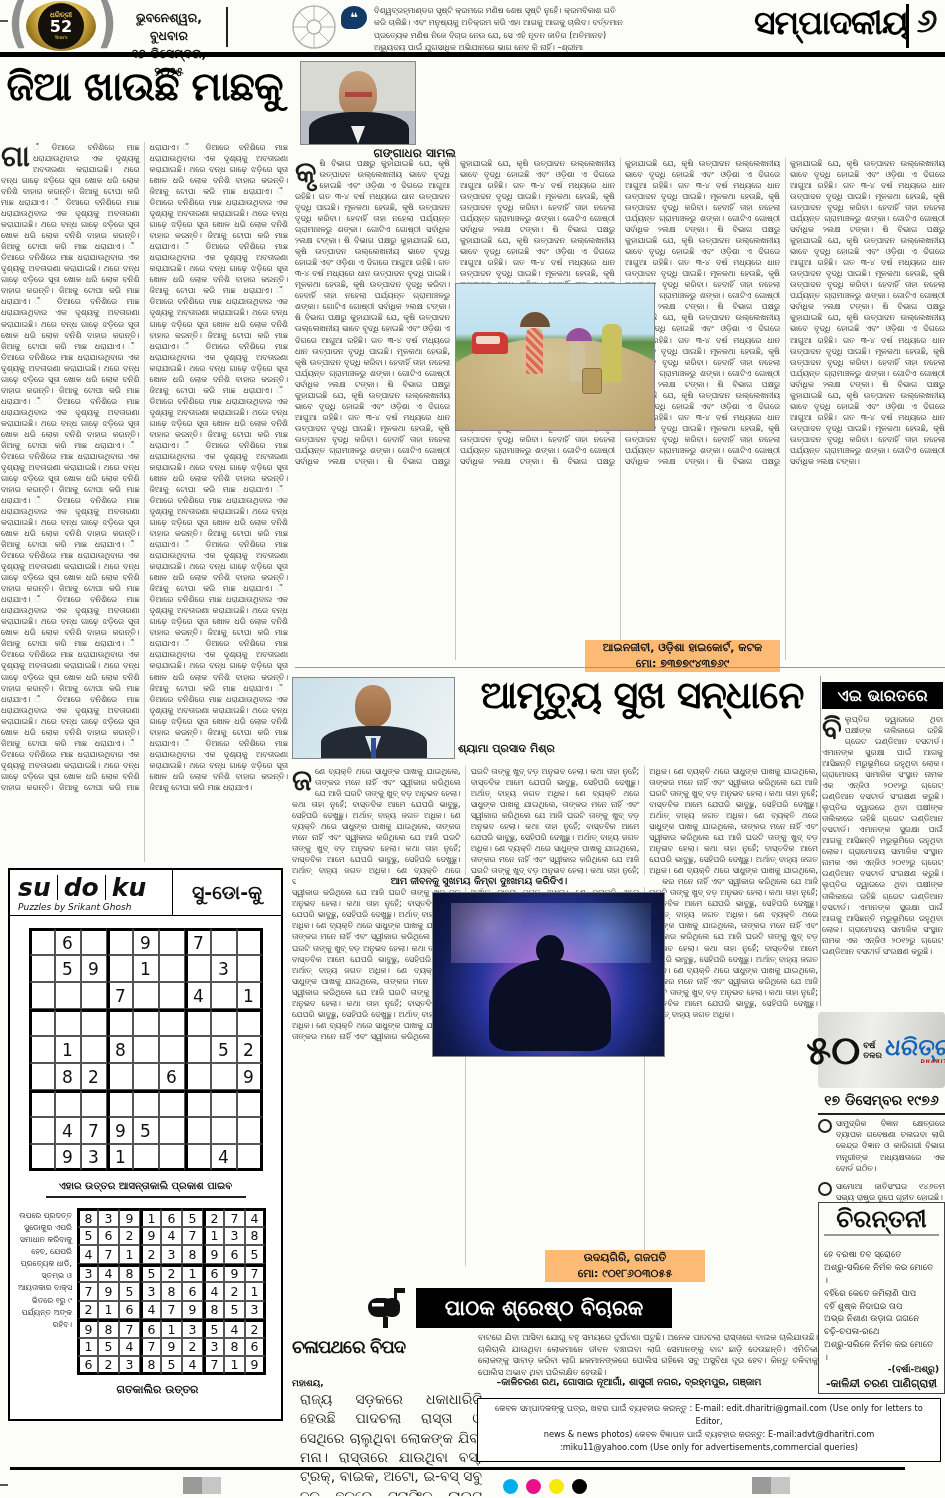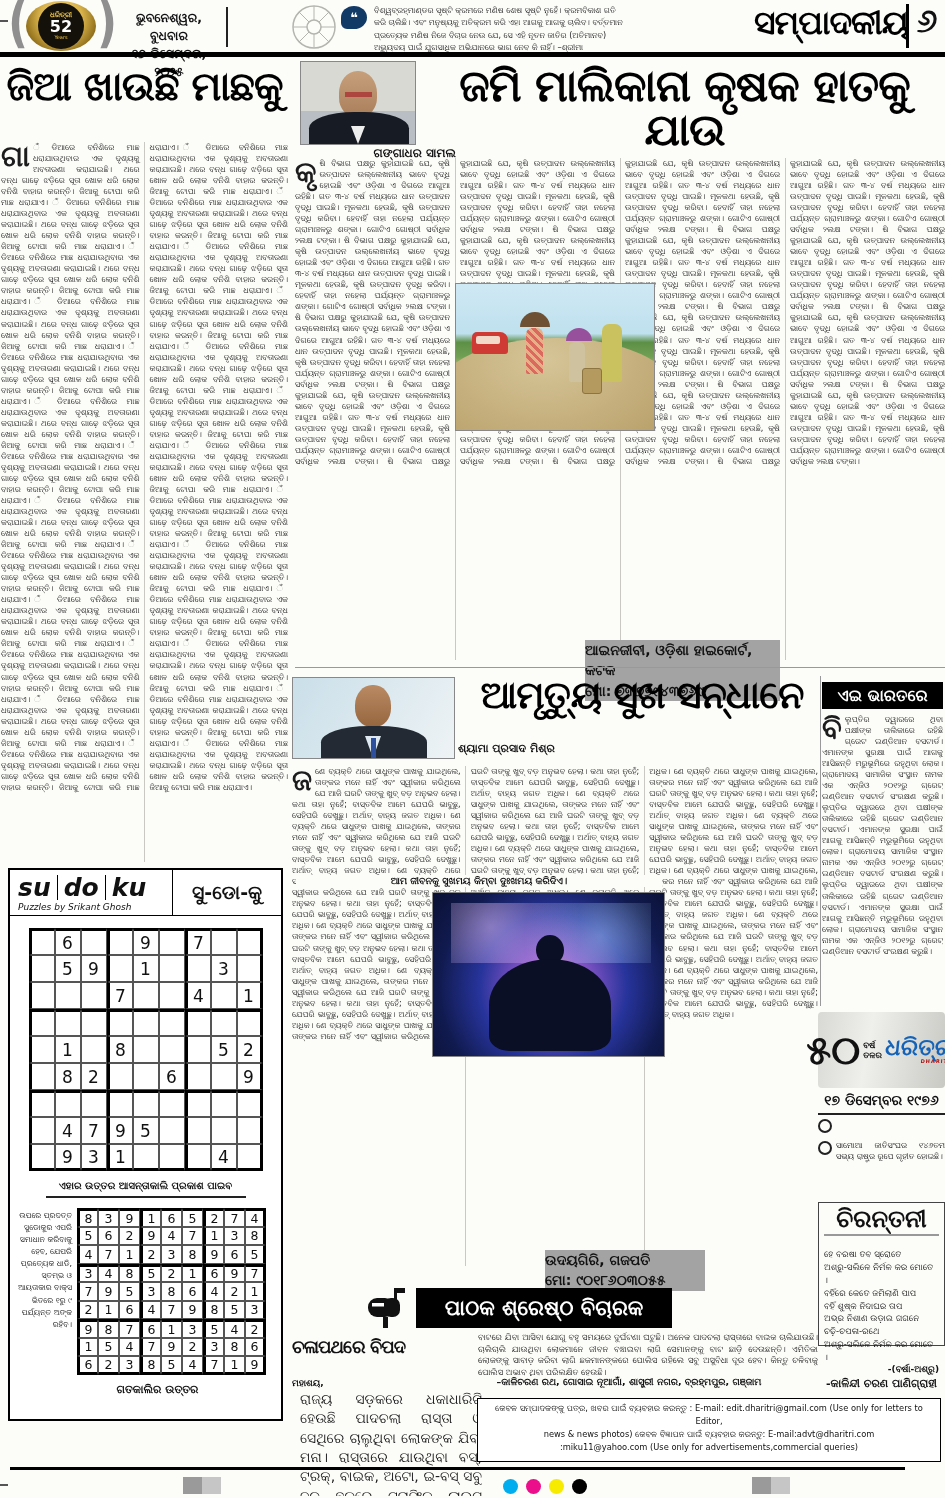--- a/index.html
+++ b/index.html
@@ -39,21 +39,21 @@
   .bodytext{font-size:8px;line-height:1.38;color:#1c1c1c;overflow:hidden;}
   .cols2{column-count:2;column-gap:10px;column-rule:1px solid #c9c9c2;}
   .cols3{column-count:3;column-gap:10px;column-rule:1px solid #c9c9c2;}
   .cols4{column-count:4;column-gap:10px;column-rule:1px solid #c9c9c2;}
   .body-left{left:1px;top:142px;width:287px;height:720px;}
   .body-main{left:295px;top:158px;width:650px;height:502px;}
   .body-mid{left:292px;top:766px;width:526px;height:500px;}
   .dropcap{float:left;font-size:29px;font-weight:bold;line-height:.85;padding:2px 3px 0 0;}
 
   .author-name{font-weight:bold;font-size:12px;}
-  .credit{font-weight:bold;font-size:14px;text-align:left;background:#a3a3a3;line-height:1.45;}
+  .credit{font-weight:bold;font-size:11px;text-align:center;background:#fdba74;line-height:1.45;}
 
   .photo{border:1px solid #888;box-sizing:border-box;overflow:hidden;}
   .photo1{left:300px;top:61px;width:116px;height:84px;background:linear-gradient(#d9d9d3 0 60%,#b9bdc4 60% 100%);}
   .p1-head{position:absolute;left:38px;top:9px;width:38px;height:46px;border-radius:48% 48% 42% 42%;
            background:linear-gradient(#c7a07b,#a97f5a);}
   .p1-glass{position:absolute;left:44px;top:30px;width:27px;height:5px;background:#a33;opacity:.8;}
   .p1-body{position:absolute;left:8px;bottom:-4px;width:100px;height:36px;background:#171b24;border-radius:45% 45% 0 0;}
   .p1-collar{position:absolute;left:50px;bottom:0;width:14px;height:18px;background:#eee;clip-path:polygon(50% 100%,0 0,100% 0);}
 
   .photo2{left:292px;top:677px;width:163px;height:82px;background:linear-gradient(120deg,#cadfe9,#eef3f5);}
@@ -99,21 +99,21 @@
   .fifty-num{font-size:40px;font-weight:bold;line-height:1;color:#111;}
   .fifty-mid{font-size:8.5px;font-weight:bold;width:26px;line-height:1.2;}
   .fifty-logo{font-size:23px;font-weight:bold;color:#1463b8;transform:skewX(-6deg);line-height:1;}
   .fifty-logo small{display:block;font-size:5px;color:#b01212;transform:none;text-align:right;letter-spacing:1px;}
   .fifty-date{left:818px;top:1092px;width:127px;text-align:center;font-weight:bold;font-size:14px;
       border-bottom:2px solid #222;padding-bottom:4px;}
   .fifty-items{left:818px;top:1118px;width:127px;font-size:8px;line-height:1.4;}
   .fifty-item{margin-bottom:7px;display:flex;gap:4px;}
   .ring{flex:0 0 10px;width:10px;height:10px;border:2.5px solid #222;border-radius:50%;margin-top:1px;}
 
-  .chir-box{left:818px;top:1202px;width:127px;height:144px;border:1px solid #444;box-sizing:border-box;padding:4px 5px;}
+  .chir-box{left:818px;top:1202px;width:127px;height:192px;border:1px solid #444;box-sizing:border-box;padding:4px 5px;}
   .chir-title{font-size:24px;font-weight:bold;text-align:center;line-height:1;border-bottom:2px solid #999;padding-bottom:3px;}
   .chir-poem{font-size:8.6px;line-height:1.5;white-space:pre-line;text-align:left;margin-top:12px;}
   .chir-attr{font-size:9px;font-weight:bold;text-align:right;}
   .chir-sign{font-size:11px;font-weight:bold;text-align:center;margin-top:2px;}
 
   
   .sudoku-box{left:8px;top:868px;width:275px;height:553px;border:2px solid #000;box-sizing:border-box;background:#fff;}
   .sud-head{display:flex;align-items:stretch;border-bottom:1.5px solid #000;}
   .sud-head-left{flex:1;padding:5px 8px 3px;font-style:italic;}
   .sud-en{font-size:25px;font-weight:bold;line-height:1;display:flex;gap:6px;}
@@ -203,21 +203,20 @@
     <span class="dropcap">ଗା</span><span>ଁ ଡିଆରେ ବନିଶିରେ ମାଛ ଧରାଯାଉଥିବାର ଏକ ଦୃଶ୍ୟକୁ ଅବତାରଣା କରାଯାଇଛି। ଥରେ ବନ୍ଧ ଗାଢ଼େ ଝଡ଼ିରେ ସୂତା ଖୋଳ ଧରି ଲୋକ ବନିଶି ବାହାର କରନ୍ତି। ଜିଆକୁ ଟୋପା କରି ମାଛ ଧରାଯାଏ। ଁ ଡିଆରେ ବନିଶିରେ ମାଛ ଧରାଯାଉଥିବାର ଏକ ଦୃଶ୍ୟକୁ ଅବତାରଣା କରାଯାଇଛି। ଥରେ ବନ୍ଧ ଗାଢ଼େ ଝଡ଼ିରେ ସୂତା ଖୋଳ ଧରି ଲୋକ ବନିଶି ବାହାର କରନ୍ତି। ଜିଆକୁ ଟୋପା କରି ମାଛ ଧରାଯାଏ। ଁ ଡିଆରେ ବନିଶିରେ ମାଛ ଧରାଯାଉଥିବାର ଏକ ଦୃଶ୍ୟକୁ ଅବତାରଣା କରାଯାଇଛି। ଥରେ ବନ୍ଧ ଗାଢ଼େ ଝଡ଼ିରେ ସୂତା ଖୋଳ ଧରି ଲୋକ ବନିଶି ବାହାର କରନ୍ତି। ଜିଆକୁ ଟୋପା କରି ମାଛ ଧରାଯାଏ। ଁ ଡିଆରେ ବନିଶିରେ ମାଛ ଧରାଯାଉଥିବାର ଏକ ଦୃଶ୍ୟକୁ ଅବତାରଣା କରାଯାଇଛି। ଥରେ ବନ୍ଧ ଗାଢ଼େ ଝଡ଼ିରେ ସୂତା ଖୋଳ ଧରି ଲୋକ ବନିଶି ବାହାର କରନ୍ତି। ଜିଆକୁ ଟୋପା କରି ମାଛ ଧରାଯାଏ। ଁ ଡିଆରେ ବନିଶିରେ ମାଛ ଧରାଯାଉଥିବାର ଏକ ଦୃଶ୍ୟକୁ ଅବତାରଣା କରାଯାଇଛି। ଥରେ ବନ୍ଧ ଗାଢ଼େ ଝଡ଼ିରେ ସୂତା ଖୋଳ ଧରି ଲୋକ ବନିଶି ବାହାର କରନ୍ତି। ଜିଆକୁ ଟୋପା କରି ମାଛ ଧରାଯାଏ। ଁ ଡିଆରେ ବନିଶିରେ ମାଛ ଧରାଯାଉଥିବାର ଏକ ଦୃଶ୍ୟକୁ ଅବତାରଣା କରାଯାଇଛି। ଥରେ ବନ୍ଧ ଗାଢ଼େ ଝଡ଼ିରେ ସୂତା ଖୋଳ ଧରି ଲୋକ ବନିଶି ବାହାର କରନ୍ତି। ଜିଆକୁ ଟୋପା କରି ମାଛ ଧରାଯାଏ। ଁ ଡିଆରେ ବନିଶିରେ ମାଛ ଧରାଯାଉଥିବାର ଏକ ଦୃଶ୍ୟକୁ ଅବତାରଣା କରାଯାଇଛି। ଥରେ ବନ୍ଧ ଗାଢ଼େ ଝଡ଼ିରେ ସୂତା ଖୋଳ ଧରି ଲୋକ ବନିଶି ବାହାର କରନ୍ତି। ଜିଆକୁ ଟୋପା କରି ମାଛ ଧରାଯାଏ। ଁ ଡିଆରେ ବନିଶିରେ ମାଛ ଧରାଯାଉଥିବାର ଏକ ଦୃଶ୍ୟକୁ ଅବତାରଣା କରାଯାଇଛି। ଥରେ ବନ୍ଧ ଗାଢ଼େ ଝଡ଼ିରେ ସୂତା ଖୋଳ ଧରି ଲୋକ ବନିଶି ବାହାର କରନ୍ତି। ଜିଆକୁ ଟୋପା କରି ମାଛ ଧରାଯାଏ। ଁ ଡିଆରେ ବନିଶିରେ ମାଛ ଧରାଯାଉଥିବାର ଏକ ଦୃଶ୍ୟକୁ ଅବତାରଣା କରାଯାଇଛି। ଥରେ ବନ୍ଧ ଗାଢ଼େ ଝଡ଼ିରେ ସୂତା ଖୋଳ ଧରି ଲୋକ ବନିଶି ବାହାର କରନ୍ତି। ଜିଆକୁ ଟୋପା କରି ମାଛ ଧରାଯାଏ। ଁ ଡିଆରେ ବନିଶିରେ ମାଛ ଧରାଯାଉଥିବାର ଏକ ଦୃଶ୍ୟକୁ ଅବତାରଣା କରାଯାଇଛି। ଥରେ ବନ୍ଧ ଗାଢ଼େ ଝଡ଼ିରେ ସୂତା ଖୋଳ ଧରି ଲୋକ ବନିଶି ବାହାର କରନ୍ତି। ଜିଆକୁ ଟୋପା କରି ମାଛ ଧରାଯାଏ। ଁ ଡିଆରେ ବନିଶିରେ ମାଛ ଧରାଯାଉଥିବାର ଏକ ଦୃଶ୍ୟକୁ ଅବତାରଣା କରାଯାଇଛି। ଥରେ ବନ୍ଧ ଗାଢ଼େ ଝଡ଼ିରେ ସୂତା ଖୋଳ ଧରି ଲୋକ ବନିଶି ବାହାର କରନ୍ତି। ଜିଆକୁ ଟୋପା କରି ମାଛ ଧରାଯାଏ। ଁ ଡିଆରେ ବନିଶିରେ ମାଛ ଧରାଯାଉଥିବାର ଏକ ଦୃଶ୍ୟକୁ ଅବତାରଣା କରାଯାଇଛି। ଥରେ ବନ୍ଧ ଗାଢ଼େ ଝଡ଼ିରେ ସୂତା ଖୋଳ ଧରି ଲୋକ ବନିଶି ବାହାର କରନ୍ତି। ଜିଆକୁ ଟୋପା କରି ମାଛ ଧରାଯାଏ। ଁ ଡିଆରେ ବନିଶିରେ ମାଛ ଧରାଯାଉଥିବାର ଏକ ଦୃଶ୍ୟକୁ ଅବତାରଣା କରାଯାଇଛି। ଥରେ ବନ୍ଧ ଗାଢ଼େ ଝଡ଼ିରେ ସୂତା ଖୋଳ ଧରି ଲୋକ ବନିଶି ବାହାର କରନ୍ତି। ଜିଆକୁ ଟୋପା କରି ମାଛ ଧରାଯାଏ। ଁ ଡିଆରେ ବନିଶିରେ ମାଛ ଧରାଯାଉଥିବାର ଏକ ଦୃଶ୍ୟକୁ ଅବତାରଣା କରାଯାଇଛି। ଥରେ ବନ୍ଧ ଗାଢ଼େ ଝଡ଼ିରେ ସୂତା ଖୋଳ ଧରି ଲୋକ ବନିଶି ବାହାର କରନ୍ତି। ଜିଆକୁ ଟୋପା କରି ମାଛ ଧରାଯାଏ। ଁ ଡିଆରେ ବନିଶିରେ ମାଛ ଧରାଯାଉଥିବାର ଏକ ଦୃଶ୍ୟକୁ ଅବତାରଣା କରାଯାଇଛି। ଥରେ ବନ୍ଧ ଗାଢ଼େ ଝଡ଼ିରେ ସୂତା ଖୋଳ ଧରି ଲୋକ ବନିଶି ବାହାର କରନ୍ତି। ଜିଆକୁ ଟୋପା କରି ମାଛ ଧରାଯାଏ। ଁ ଡିଆରେ ବନିଶିରେ ମାଛ ଧରାଯାଉଥିବାର ଏକ ଦୃଶ୍ୟକୁ ଅବତାରଣା କରାଯାଇଛି। ଥରେ ବନ୍ଧ ଗାଢ଼େ ଝଡ଼ିରେ ସୂତା ଖୋଳ ଧରି ଲୋକ ବନିଶି ବାହାର କରନ୍ତି। ଜିଆକୁ ଟୋପା କରି ମାଛ ଧରାଯାଏ। ଁ ଡିଆରେ ବନିଶିରେ ମାଛ ଧରାଯାଉଥିବାର ଏକ ଦୃଶ୍ୟକୁ ଅବତାରଣା କରାଯାଇଛି। ଥରେ ବନ୍ଧ ଗାଢ଼େ ଝଡ଼ିରେ ସୂତା ଖୋଳ ଧରି ଲୋକ ବନିଶି ବାହାର କରନ୍ତି। ଜିଆକୁ ଟୋପା କରି ମାଛ ଧରାଯାଏ। ଁ ଡିଆରେ ବନିଶିରେ ମାଛ ଧରାଯାଉଥିବାର ଏକ ଦୃଶ୍ୟକୁ ଅବତାରଣା କରାଯାଇଛି। ଥରେ ବନ୍ଧ ଗାଢ଼େ ଝଡ଼ିରେ ସୂତା ଖୋଳ ଧରି ଲୋକ ବନିଶି ବାହାର କରନ୍ତି। ଜିଆକୁ ଟୋପା କରି ମାଛ ଧରାଯାଏ। ଁ ଡିଆରେ ବନିଶିରେ ମାଛ ଧରାଯାଉଥିବାର ଏକ ଦୃଶ୍ୟକୁ ଅବତାରଣା କରାଯାଇଛି। ଥରେ ବନ୍ଧ ଗାଢ଼େ ଝଡ଼ିରେ ସୂତା ଖୋଳ ଧରି ଲୋକ ବନିଶି ବାହାର କରନ୍ତି। ଜିଆକୁ ଟୋପା କରି ମାଛ ଧରାଯାଏ। ଁ ଡିଆରେ ବନିଶିରେ ମାଛ ଧରାଯାଉଥିବାର ଏକ ଦୃଶ୍ୟକୁ ଅବତାରଣା କରାଯାଇଛି। ଥରେ ବନ୍ଧ ଗାଢ଼େ ଝଡ଼ିରେ ସୂତା ଖୋଳ ଧରି ଲୋକ ବନିଶି ବାହାର କରନ୍ତି। ଜିଆକୁ ଟୋପା କରି ମାଛ ଧରାଯାଏ। ଁ ଡିଆରେ ବନିଶିରେ ମାଛ ଧରାଯାଉଥିବାର ଏକ ଦୃଶ୍ୟକୁ ଅବତାରଣା କରାଯାଇଛି। ଥରେ ବନ୍ଧ ଗାଢ଼େ ଝଡ଼ିରେ ସୂତା ଖୋଳ ଧରି ଲୋକ ବନିଶି ବାହାର କରନ୍ତି। ଜିଆକୁ ଟୋପା କରି ମାଛ ଧରାଯାଏ। ଁ ଡିଆରେ ବନିଶିରେ ମାଛ ଧରାଯାଉଥିବାର ଏକ ଦୃଶ୍ୟକୁ ଅବତାରଣା କରାଯାଇଛି। ଥରେ ବନ୍ଧ ଗାଢ଼େ ଝଡ଼ିରେ ସୂତା ଖୋଳ ଧରି ଲୋକ ବନିଶି ବାହାର କରନ୍ତି। ଜିଆକୁ ଟୋପା କରି ମାଛ ଧରାଯାଏ। ଁ ଡିଆରେ ବନିଶିରେ ମାଛ ଧରାଯାଉଥିବାର ଏକ ଦୃଶ୍ୟକୁ ଅବତାରଣା କରାଯାଇଛି। ଥରେ ବନ୍ଧ ଗାଢ଼େ ଝଡ଼ିରେ ସୂତା ଖୋଳ ଧରି ଲୋକ ବନିଶି ବାହାର କରନ୍ତି। ଜିଆକୁ ଟୋପା କରି ମାଛ ଧରାଯାଏ। ଁ ଡିଆରେ ବନିଶିରେ ମାଛ ଧରାଯାଉଥିବାର ଏକ ଦୃଶ୍ୟକୁ ଅବତାରଣା କରାଯାଇଛି। ଥରେ ବନ୍ଧ ଗାଢ଼େ ଝଡ଼ିରେ ସୂତା ଖୋଳ ଧରି ଲୋକ ବନିଶି ବାହାର କରନ୍ତି। ଜିଆକୁ ଟୋପା କରି ମାଛ ଧରାଯାଏ। ଁ ଡିଆରେ ବନିଶିରେ ମାଛ ଧରାଯାଉଥିବାର ଏକ ଦୃଶ୍ୟକୁ ଅବତାରଣା କରାଯାଇଛି। ଥରେ ବନ୍ଧ ଗାଢ଼େ ଝଡ଼ିରେ ସୂତା ଖୋଳ ଧରି ଲୋକ ବନିଶି ବାହାର କରନ୍ତି। ଜିଆକୁ ଟୋପା କରି ମାଛ ଧରାଯାଏ। ଁ ଡିଆରେ ବନିଶିରେ ମାଛ ଧରାଯାଉଥିବାର ଏକ ଦୃଶ୍ୟକୁ ଅବତାରଣା କରାଯାଇଛି। ଥରେ ବନ୍ଧ ଗାଢ଼େ ଝଡ଼ିରେ ସୂତା ଖୋଳ ଧରି ଲୋକ ବନିଶି ବାହାର କରନ୍ତି। ଜିଆକୁ ଟୋପା କରି ମାଛ ଧରାଯାଏ।</span>
   </div>
 
   <div class="abs photo photo1">
     <div class="p1-head"></div>
     <div class="p1-glass"></div>
     <div class="p1-body"></div>
     <div class="p1-collar"></div>
   </div>
   <div class="abs author-name" style="left:300px;top:146px;width:156px;text-align:right;">ଗଙ୍ଗାଧର ସାମଲ</div>
-  <div class="abs headline hl-main">ଜମି ମାଲିକାନା କୃଷକ ହାତକୁ ଯାଉ</div>
   <div class="abs bodytext just cols4 body-main">
     <span class="dropcap">କୃ</span><span>ଷି ବିଭାଗ ପକ୍ଷରୁ କୁହାଯାଇଛି ଯେ, କୃଷି ଉତ୍ପାଦନ ଉଲ୍ଲେଖନୀୟ ଭାବେ ବୃଦ୍ଧି ହୋଇଛି ଏବଂ ଓଡ଼ିଶା ଏ ଦିଗରେ ଆଗୁଆ ରହିଛି। ଗତ ୩-୪ ବର୍ଷ ମଧ୍ୟରେ ଧାନ ଉତ୍ପାଦନ ବୃଦ୍ଧି ପାଇଛି। ମୂଳକଥା ହେଉଛି, କୃଷି ଉତ୍ପାଦନ ବୃଦ୍ଧି କରିବା। ହେବାହିଁ ତାହା ନହେଲା ପର୍ଯ୍ୟନ୍ତ ଗ୍ରାମାଞ୍ଚଳରୁ ଶଙ୍କା। ଗୋଟିଏ ଗୋଷ୍ଠୀ ସର୍ବାଧିକ ୨ଲକ୍ଷ ଟଙ୍କା। ଷି ବିଭାଗ ପକ୍ଷରୁ କୁହାଯାଇଛି ଯେ, କୃଷି ଉତ୍ପାଦନ ଉଲ୍ଲେଖନୀୟ ଭାବେ ବୃଦ୍ଧି ହୋଇଛି ଏବଂ ଓଡ଼ିଶା ଏ ଦିଗରେ ଆଗୁଆ ରହିଛି। ଗତ ୩-୪ ବର୍ଷ ମଧ୍ୟରେ ଧାନ ଉତ୍ପାଦନ ବୃଦ୍ଧି ପାଇଛି। ମୂଳକଥା ହେଉଛି, କୃଷି ଉତ୍ପାଦନ ବୃଦ୍ଧି କରିବା। ହେବାହିଁ ତାହା ନହେଲା ପର୍ଯ୍ୟନ୍ତ ଗ୍ରାମାଞ୍ଚଳରୁ ଶଙ୍କା। ଗୋଟିଏ ଗୋଷ୍ଠୀ ସର୍ବାଧିକ ୨ଲକ୍ଷ ଟଙ୍କା। ଷି ବିଭାଗ ପକ୍ଷରୁ କୁହାଯାଇଛି ଯେ, କୃଷି ଉତ୍ପାଦନ ଉଲ୍ଲେଖନୀୟ ଭାବେ ବୃଦ୍ଧି ହୋଇଛି ଏବଂ ଓଡ଼ିଶା ଏ ଦିଗରେ ଆଗୁଆ ରହିଛି। ଗତ ୩-୪ ବର୍ଷ ମଧ୍ୟରେ ଧାନ ଉତ୍ପାଦନ ବୃଦ୍ଧି ପାଇଛି। ମୂଳକଥା ହେଉଛି, କୃଷି ଉତ୍ପାଦନ ବୃଦ୍ଧି କରିବା। ହେବାହିଁ ତାହା ନହେଲା ପର୍ଯ୍ୟନ୍ତ ଗ୍ରାମାଞ୍ଚଳରୁ ଶଙ୍କା। ଗୋଟିଏ ଗୋଷ୍ଠୀ ସର୍ବାଧିକ ୨ଲକ୍ଷ ଟଙ୍କା। ଷି ବିଭାଗ ପକ୍ଷରୁ କୁହାଯାଇଛି ଯେ, କୃଷି ଉତ୍ପାଦନ ଉଲ୍ଲେଖନୀୟ ଭାବେ ବୃଦ୍ଧି ହୋଇଛି ଏବଂ ଓଡ଼ିଶା ଏ ଦିଗରେ ଆଗୁଆ ରହିଛି। ଗତ ୩-୪ ବର୍ଷ ମଧ୍ୟରେ ଧାନ ଉତ୍ପାଦନ ବୃଦ୍ଧି ପାଇଛି। ମୂଳକଥା ହେଉଛି, କୃଷି ଉତ୍ପାଦନ ବୃଦ୍ଧି କରିବା। ହେବାହିଁ ତାହା ନହେଲା ପର୍ଯ୍ୟନ୍ତ ଗ୍ରାମାଞ୍ଚଳରୁ ଶଙ୍କା। ଗୋଟିଏ ଗୋଷ୍ଠୀ ସର୍ବାଧିକ ୨ଲକ୍ଷ ଟଙ୍କା। ଷି ବିଭାଗ ପକ୍ଷରୁ କୁହାଯାଇଛି ଯେ, କୃଷି ଉତ୍ପାଦନ ଉଲ୍ଲେଖନୀୟ ଭାବେ ବୃଦ୍ଧି ହୋଇଛି ଏବଂ ଓଡ଼ିଶା ଏ ଦିଗରେ ଆଗୁଆ ରହିଛି। ଗତ ୩-୪ ବର୍ଷ ମଧ୍ୟରେ ଧାନ ଉତ୍ପାଦନ ବୃଦ୍ଧି ପାଇଛି। ମୂଳକଥା ହେଉଛି, କୃଷି ଉତ୍ପାଦନ ବୃଦ୍ଧି କରିବା। ହେବାହିଁ ତାହା ନହେଲା ପର୍ଯ୍ୟନ୍ତ ଗ୍ରାମାଞ୍ଚଳରୁ ଶଙ୍କା। ଗୋଟିଏ ଗୋଷ୍ଠୀ ସର୍ବାଧିକ ୨ଲକ୍ଷ ଟଙ୍କା। ଷି ବିଭାଗ ପକ୍ଷରୁ କୁହାଯାଇଛି ଯେ, କୃଷି ଉତ୍ପାଦନ ଉଲ୍ଲେଖନୀୟ ଭାବେ ବୃଦ୍ଧି ହୋଇଛି ଏବଂ ଓଡ଼ିଶା ଏ ଦିଗରେ ଆଗୁଆ ରହିଛି। ଗତ ୩-୪ ବର୍ଷ ମଧ୍ୟରେ ଧାନ ଉତ୍ପାଦନ ବୃଦ୍ଧି ପାଇଛି। ମୂଳକଥା ହେଉଛି, କୃଷି ଉତ୍ପାଦନ ବୃଦ୍ଧି କରିବା। ହେବାହିଁ ତାହା ନହେଲା ପର୍ଯ୍ୟନ୍ତ ଗ୍ରାମାଞ୍ଚଳରୁ ଶଙ୍କା। ଗୋଟିଏ ଗୋଷ୍ଠୀ ସର୍ବାଧିକ ୨ଲକ୍ଷ ଟଙ୍କା। ଷି ବିଭାଗ ପକ୍ଷରୁ କୁହାଯାଇଛି ଯେ, କୃଷି ଉତ୍ପାଦନ ଉଲ୍ଲେଖନୀୟ ଭାବେ ବୃଦ୍ଧି ହୋଇଛି ଏବଂ ଓଡ଼ିଶା ଏ ଦିଗରେ ଆଗୁଆ ରହିଛି। ଗତ ୩-୪ ବର୍ଷ ମଧ୍ୟରେ ଧାନ ଉତ୍ପାଦନ ବୃଦ୍ଧି ପାଇଛି। ମୂଳକଥା ହେଉଛି, କୃଷି ଉତ୍ପାଦନ ବୃଦ୍ଧି କରିବା। ହେବାହିଁ ତାହା ନହେଲା ପର୍ଯ୍ୟନ୍ତ ଗ୍ରାମାଞ୍ଚଳରୁ ଶଙ୍କା। ଗୋଟିଏ ଗୋଷ୍ଠୀ ସର୍ବାଧିକ ୨ଲକ୍ଷ ଟଙ୍କା। ଷି ବିଭାଗ ପକ୍ଷରୁ କୁହାଯାଇଛି ଯେ, କୃଷି ଉତ୍ପାଦନ ଉଲ୍ଲେଖନୀୟ ଭାବେ ବୃଦ୍ଧି ହୋଇଛି ଏବଂ ଓଡ଼ିଶା ଏ ଦିଗରେ ଆଗୁଆ ରହିଛି। ଗତ ୩-୪ ବର୍ଷ ମଧ୍ୟରେ ଧାନ ଉତ୍ପାଦନ ବୃଦ୍ଧି ପାଇଛି। ମୂଳକଥା ହେଉଛି, କୃଷି ଉତ୍ପାଦନ ବୃଦ୍ଧି କରିବା। ହେବାହିଁ ତାହା ନହେଲା ପର୍ଯ୍ୟନ୍ତ ଗ୍ରାମାଞ୍ଚଳରୁ ଶଙ୍କା। ଗୋଟିଏ ଗୋଷ୍ଠୀ ସର୍ବାଧିକ ୨ଲକ୍ଷ ଟଙ୍କା। ଷି ବିଭାଗ ପକ୍ଷରୁ କୁହାଯାଇଛି ଯେ, କୃଷି ଉତ୍ପାଦନ ଉଲ୍ଲେଖନୀୟ ଭାବେ ବୃଦ୍ଧି ହୋଇଛି ଏବଂ ଓଡ଼ିଶା ଏ ଦିଗରେ ଆଗୁଆ ରହିଛି। ଗତ ୩-୪ ବର୍ଷ ମଧ୍ୟରେ ଧାନ ଉତ୍ପାଦନ ବୃଦ୍ଧି ପାଇଛି। ମୂଳକଥା ହେଉଛି, କୃଷି ଉତ୍ପାଦନ ବୃଦ୍ଧି କରିବା। ହେବାହିଁ ତାହା ନହେଲା ପର୍ଯ୍ୟନ୍ତ ଗ୍ରାମାଞ୍ଚଳରୁ ଶଙ୍କା। ଗୋଟିଏ ଗୋଷ୍ଠୀ ସର୍ବାଧିକ ୨ଲକ୍ଷ ଟଙ୍କା। ଷି ବିଭାଗ ପକ୍ଷରୁ କୁହାଯାଇଛି ଯେ, କୃଷି ଉତ୍ପାଦନ ଉଲ୍ଲେଖନୀୟ ଭାବେ ବୃଦ୍ଧି ହୋଇଛି ଏବଂ ଓଡ଼ିଶା ଏ ଦିଗରେ ଆଗୁଆ ରହିଛି। ଗତ ୩-୪ ବର୍ଷ ମଧ୍ୟରେ ଧାନ ଉତ୍ପାଦନ ବୃଦ୍ଧି ପାଇଛି। ମୂଳକଥା ହେଉଛି, କୃଷି ଉତ୍ପାଦନ ବୃଦ୍ଧି କରିବା। ହେବାହିଁ ତାହା ନହେଲା ପର୍ଯ୍ୟନ୍ତ ଗ୍ରାମାଞ୍ଚଳରୁ ଶଙ୍କା। ଗୋଟିଏ ଗୋଷ୍ଠୀ ସର୍ବାଧିକ ୨ଲକ୍ଷ ଟଙ୍କା। ଷି ବିଭାଗ ପକ୍ଷରୁ କୁହାଯାଇଛି ଯେ, କୃଷି ଉତ୍ପାଦନ ଉଲ୍ଲେଖନୀୟ ଭାବେ ବୃଦ୍ଧି ହୋଇଛି ଏବଂ ଓଡ଼ିଶା ଏ ଦିଗରେ ଆଗୁଆ ରହିଛି। ଗତ ୩-୪ ବର୍ଷ ମଧ୍ୟରେ ଧାନ ଉତ୍ପାଦନ ବୃଦ୍ଧି ପାଇଛି। ମୂଳକଥା ହେଉଛି, କୃଷି ଉତ୍ପାଦନ ବୃଦ୍ଧି କରିବା। ହେବାହିଁ ତାହା ନହେଲା ପର୍ଯ୍ୟନ୍ତ ଗ୍ରାମାଞ୍ଚଳରୁ ଶଙ୍କା। ଗୋଟିଏ ଗୋଷ୍ଠୀ ସର୍ବାଧିକ ୨ଲକ୍ଷ ଟଙ୍କା। ଷି ବିଭାଗ ପକ୍ଷରୁ କୁହାଯାଇଛି ଯେ, କୃଷି ଉତ୍ପାଦନ ଉଲ୍ଲେଖନୀୟ ଭାବେ ବୃଦ୍ଧି ହୋଇଛି ଏବଂ ଓଡ଼ିଶା ଏ ଦିଗରେ ଆଗୁଆ ରହିଛି। ଗତ ୩-୪ ବର୍ଷ ମଧ୍ୟରେ ଧାନ ଉତ୍ପାଦନ ବୃଦ୍ଧି ପାଇଛି। ମୂଳକଥା ହେଉଛି, କୃଷି ଉତ୍ପାଦନ ବୃଦ୍ଧି କରିବା। ହେବାହିଁ ତାହା ନହେଲା ପର୍ଯ୍ୟନ୍ତ ଗ୍ରାମାଞ୍ଚଳରୁ ଶଙ୍କା। ଗୋଟିଏ ଗୋଷ୍ଠୀ ସର୍ବାଧିକ ୨ଲକ୍ଷ ଟଙ୍କା। ଷି ବିଭାଗ ପକ୍ଷରୁ କୁହାଯାଇଛି ଯେ, କୃଷି ଉତ୍ପାଦନ ଉଲ୍ଲେଖନୀୟ ଭାବେ ବୃଦ୍ଧି ହୋଇଛି ଏବଂ ଓଡ଼ିଶା ଏ ଦିଗରେ ଆଗୁଆ ରହିଛି। ଗତ ୩-୪ ବର୍ଷ ମଧ୍ୟରେ ଧାନ ଉତ୍ପାଦନ ବୃଦ୍ଧି ପାଇଛି। ମୂଳକଥା ହେଉଛି, କୃଷି ଉତ୍ପାଦନ ବୃଦ୍ଧି କରିବା। ହେବାହିଁ ତାହା ନହେଲା ପର୍ଯ୍ୟନ୍ତ ଗ୍ରାମାଞ୍ଚଳରୁ ଶଙ୍କା। ଗୋଟିଏ ଗୋଷ୍ଠୀ ସର୍ବାଧିକ ୨ଲକ୍ଷ ଟଙ୍କା। ଷି ବିଭାଗ ପକ୍ଷରୁ କୁହାଯାଇଛି ଯେ, କୃଷି ଉତ୍ପାଦନ ଉଲ୍ଲେଖନୀୟ ଭାବେ ବୃଦ୍ଧି ହୋଇଛି ଏବଂ ଓଡ଼ିଶା ଏ ଦିଗରେ ଆଗୁଆ ରହିଛି। ଗତ ୩-୪ ବର୍ଷ ମଧ୍ୟରେ ଧାନ ଉତ୍ପାଦନ ବୃଦ୍ଧି ପାଇଛି। ମୂଳକଥା ହେଉଛି, କୃଷି ଉତ୍ପାଦନ ବୃଦ୍ଧି କରିବା। ହେବାହିଁ ତାହା ନହେଲା ପର୍ଯ୍ୟନ୍ତ ଗ୍ରାମାଞ୍ଚଳରୁ ଶଙ୍କା। ଗୋଟିଏ ଗୋଷ୍ଠୀ ସର୍ବାଧିକ ୨ଲକ୍ଷ ଟଙ୍କା। ଷି ବିଭାଗ ପକ୍ଷରୁ କୁହାଯାଇଛି ଯେ, କୃଷି ଉତ୍ପାଦନ ଉଲ୍ଲେଖନୀୟ ଭାବେ ବୃଦ୍ଧି ହୋଇଛି ଏବଂ ଓଡ଼ିଶା ଏ ଦିଗରେ ଆଗୁଆ ରହିଛି। ଗତ ୩-୪ ବର୍ଷ ମଧ୍ୟରେ ଧାନ ଉତ୍ପାଦନ ବୃଦ୍ଧି ପାଇଛି। ମୂଳକଥା ହେଉଛି, କୃଷି ଉତ୍ପାଦନ ବୃଦ୍ଧି କରିବା। ହେବାହିଁ ତାହା ନହେଲା ପର୍ଯ୍ୟନ୍ତ ଗ୍ରାମାଞ୍ଚଳରୁ ଶଙ୍କା। ଗୋଟିଏ ଗୋଷ୍ଠୀ ସର୍ବାଧିକ ୨ଲକ୍ଷ ଟଙ୍କା। ଷି ବିଭାଗ ପକ୍ଷରୁ କୁହାଯାଇଛି ଯେ, କୃଷି ଉତ୍ପାଦନ ଉଲ୍ଲେଖନୀୟ ଭାବେ ବୃଦ୍ଧି ହୋଇଛି ଏବଂ ଓଡ଼ିଶା ଏ ଦିଗରେ ଆଗୁଆ ରହିଛି। ଗତ ୩-୪ ବର୍ଷ ମଧ୍ୟରେ ଧାନ ଉତ୍ପାଦନ ବୃଦ୍ଧି ପାଇଛି। ମୂଳକଥା ହେଉଛି, କୃଷି ଉତ୍ପାଦନ ବୃଦ୍ଧି କରିବା। ହେବାହିଁ ତାହା ନହେଲା ପର୍ଯ୍ୟନ୍ତ ଗ୍ରାମାଞ୍ଚଳରୁ ଶଙ୍କା। ଗୋଟିଏ ଗୋଷ୍ଠୀ ସର୍ବାଧିକ ୨ଲକ୍ଷ ଟଙ୍କା।</span>
   </div>
   <div class="abs photo photo-farm">
     <div class="farm-heap"></div>
     <div class="farm-van"></div>
     <div class="umb1"></div>
     <div class="umb2"></div>
     <div class="fig1"></div>
     <div class="fig2"></div>
@@ -263,20 +262,21 @@
     <span class="fifty-mid">ବର୍ଷ ତଳର</span>
     <span class="fifty-logo">
       <span>ଧରିତ୍ରୀ</span>
       <small>DHARITRI</small>
     </span>
   </div>
   <div class="abs fifty-date">୧୭ ଡିସେମ୍ବର ୧୯୭୬</div>
   <div class="abs fifty-items">
     <div class="fifty-item">
       <span class="ring"></span>
+      <span class="just">ସାମୁଦ୍ରିକ ବିଜ୍ଞାନ କ୍ଷେତ୍ରରେ ବ୍ୟାପକ ଗବେଷଣା ଚଳାଇବା ଲାଗି କେନ୍ଦ୍ର ବିଜ୍ଞାନ ଓ କାରିଗରୀ ବିଭାଗ ମନ୍ତ୍ରୀଙ୍କ ଅଧ୍ୟକ୍ଷତାରେ ଏକ ବୋର୍ଡ ଗଠିତ।</span>
     </div>
     <div class="fifty-item">
       <span class="ring"></span>
       <span class="just">ସାମୋଆ ଜାତିସଂଘର ୧୪୬ତମ ସଭ୍ୟ ରାଷ୍ଟ୍ର ରୂପେ ଗୃହୀତ ହୋଇଛି।</span>
     </div>
   </div>
 
   <div class="abs chir-box">
     <div class="chir-title">ଚିରନ୍ତନୀ</div>
     <div class="chir-poem">ହେ ବରଷା ତବ ସ୍ରୋତେ

